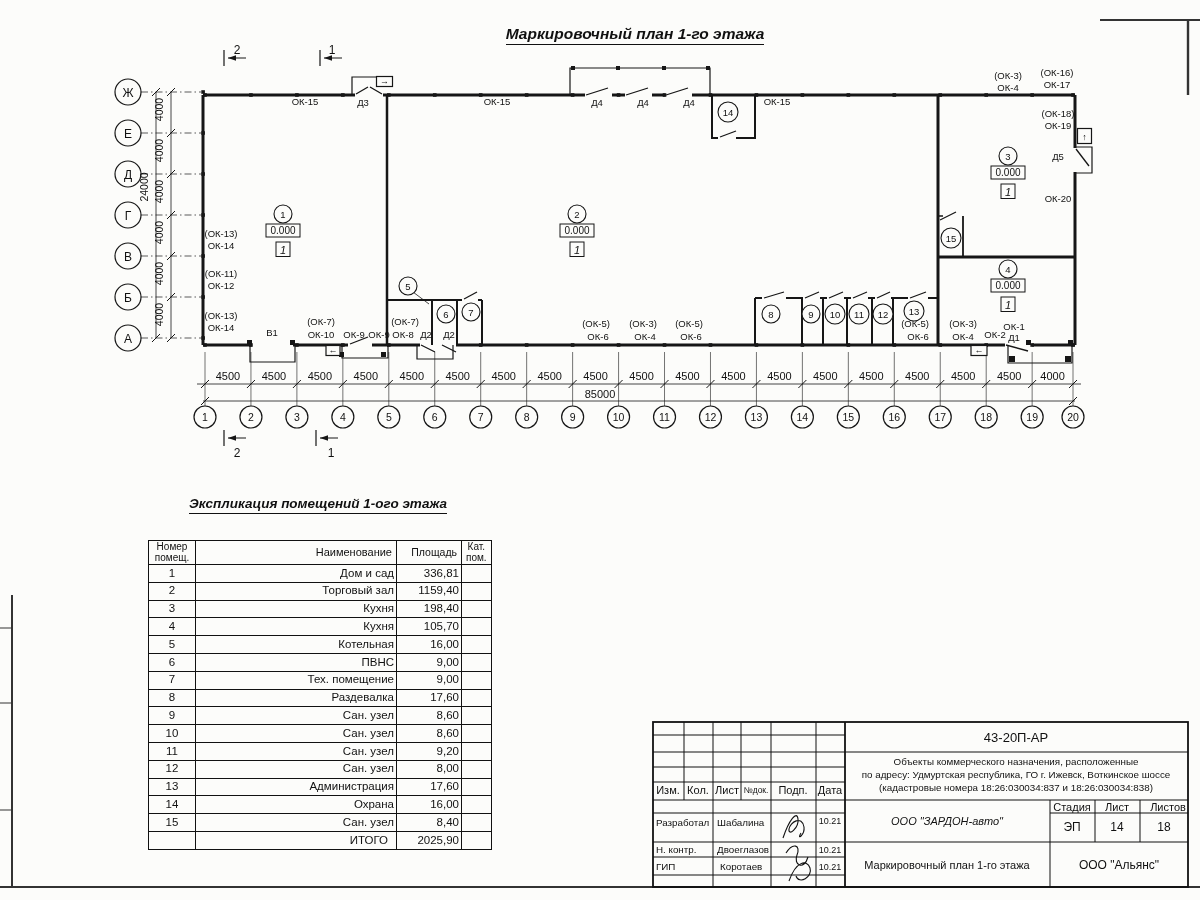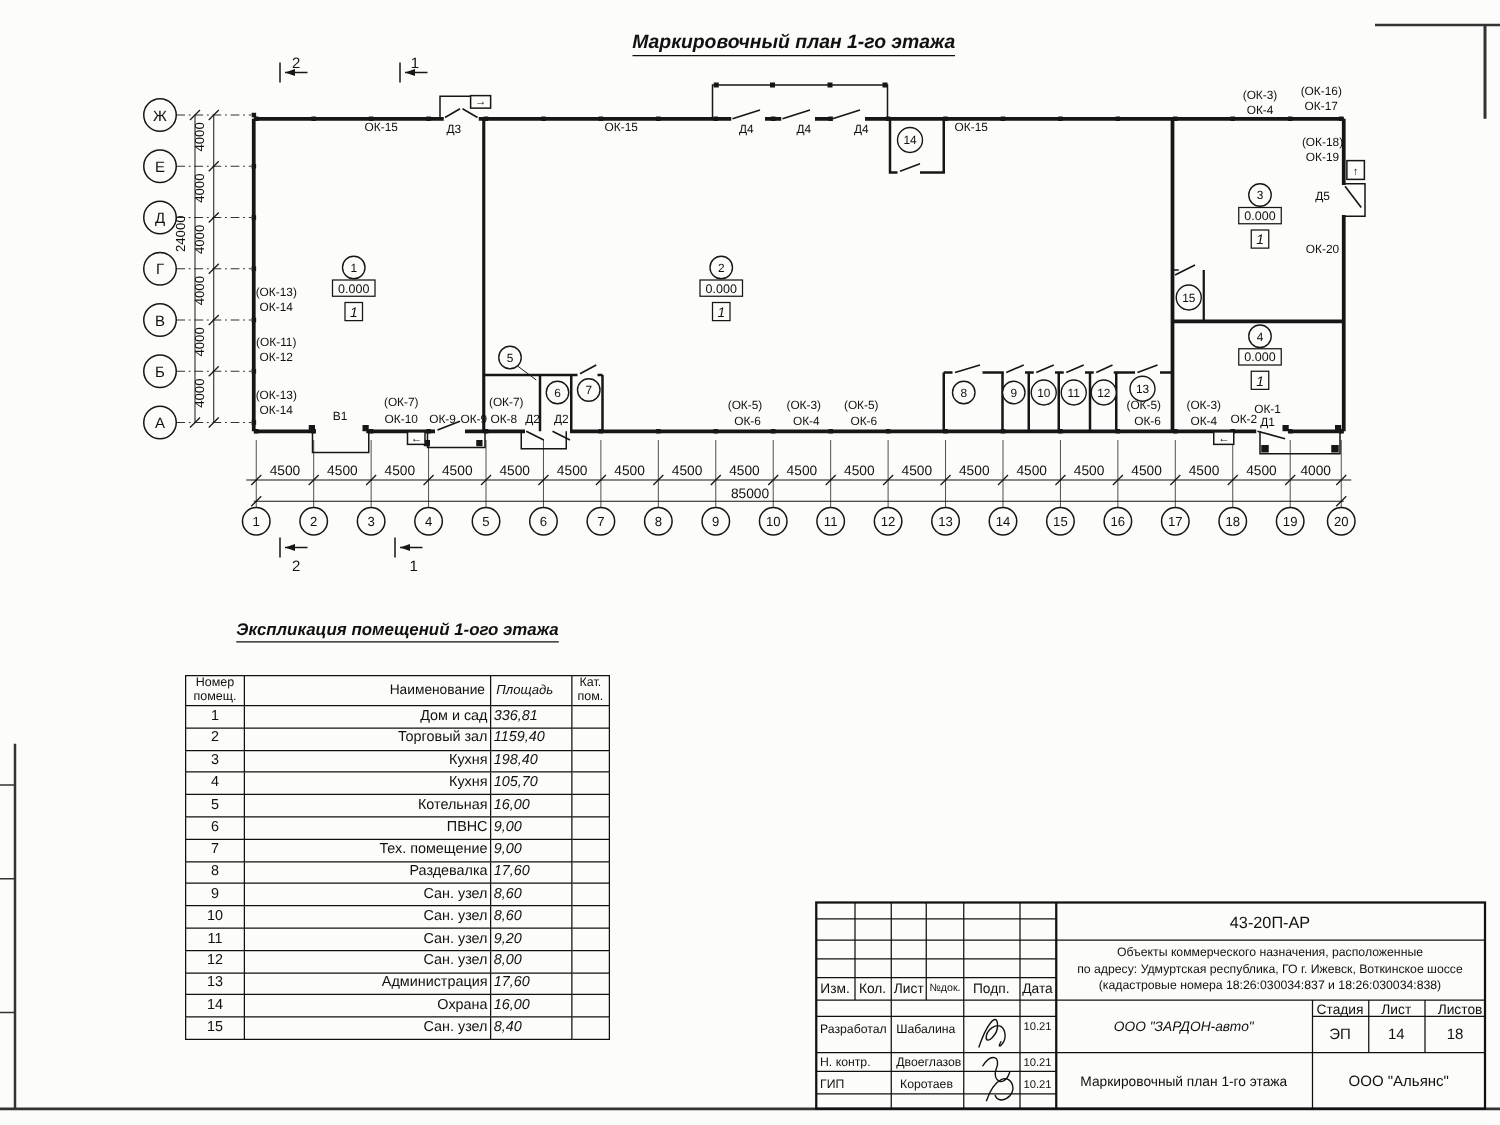--- a/index.html
+++ b/index.html
@@ -10,21 +10,21 @@
   #plan-title{left:430px;top:25px;width:410px;font-size:15.5px;}
   #table-title{left:189px;top:496px;font-size:13.5px;text-align:left;}
   #expl-table{position:absolute;left:148px;top:540px;border-collapse:collapse;background:transparent;}
   #expl-table th,#expl-table td{border:1.2px solid #111;font-weight:normal;}
   #expl-table th{font-size:10px;white-space:pre-line;line-height:1.05;padding:1px 4px;}
   #expl-table .h-name{font-size:11px;}
   #expl-table .h-area{font-size:10.5px;}
   #expl-table td{height:16.8px;font-size:11.5px;padding:0 2px;line-height:1;}
   .c-num{width:38px;text-align:center;}
   .c-name{width:186px;text-align:right;padding-left:6px !important;}
-  .c-area{width:56px;text-align:left;font-style:italic;}
+  .c-area{width:56px;text-align:right;}
   .c-cat{width:20px;margin-top:38px;}
   .t-right{text-align:right;padding-right:8px !important;}
   svg text{fill:#111;}
 </style>
 </head>
 <body>
 
 <svg id="plan-svg" width="1200" height="900" viewBox="0 0 1200 900">
 
   <g stroke="#333" fill="none">
@@ -539,14 +539,20 @@
         <td class="c-name">Охрана</td>
         <td class="c-area">16,00</td>
         <td class="c-cat"></td>
       </tr>
       <tr>
         <td class="c-num">15</td>
         <td class="c-name">Сан. узел</td>
         <td class="c-area">8,40</td>
         <td class="c-cat"></td>
       </tr>
+      <tr>
+        <td class="c-num"></td>
+        <td class="c-name t-right">ИТОГО</td>
+        <td class="c-area">2025,90</td>
+        <td class="c-cat"></td>
+      </tr>
     </tbody>
 </table>
 
 </body></html>

